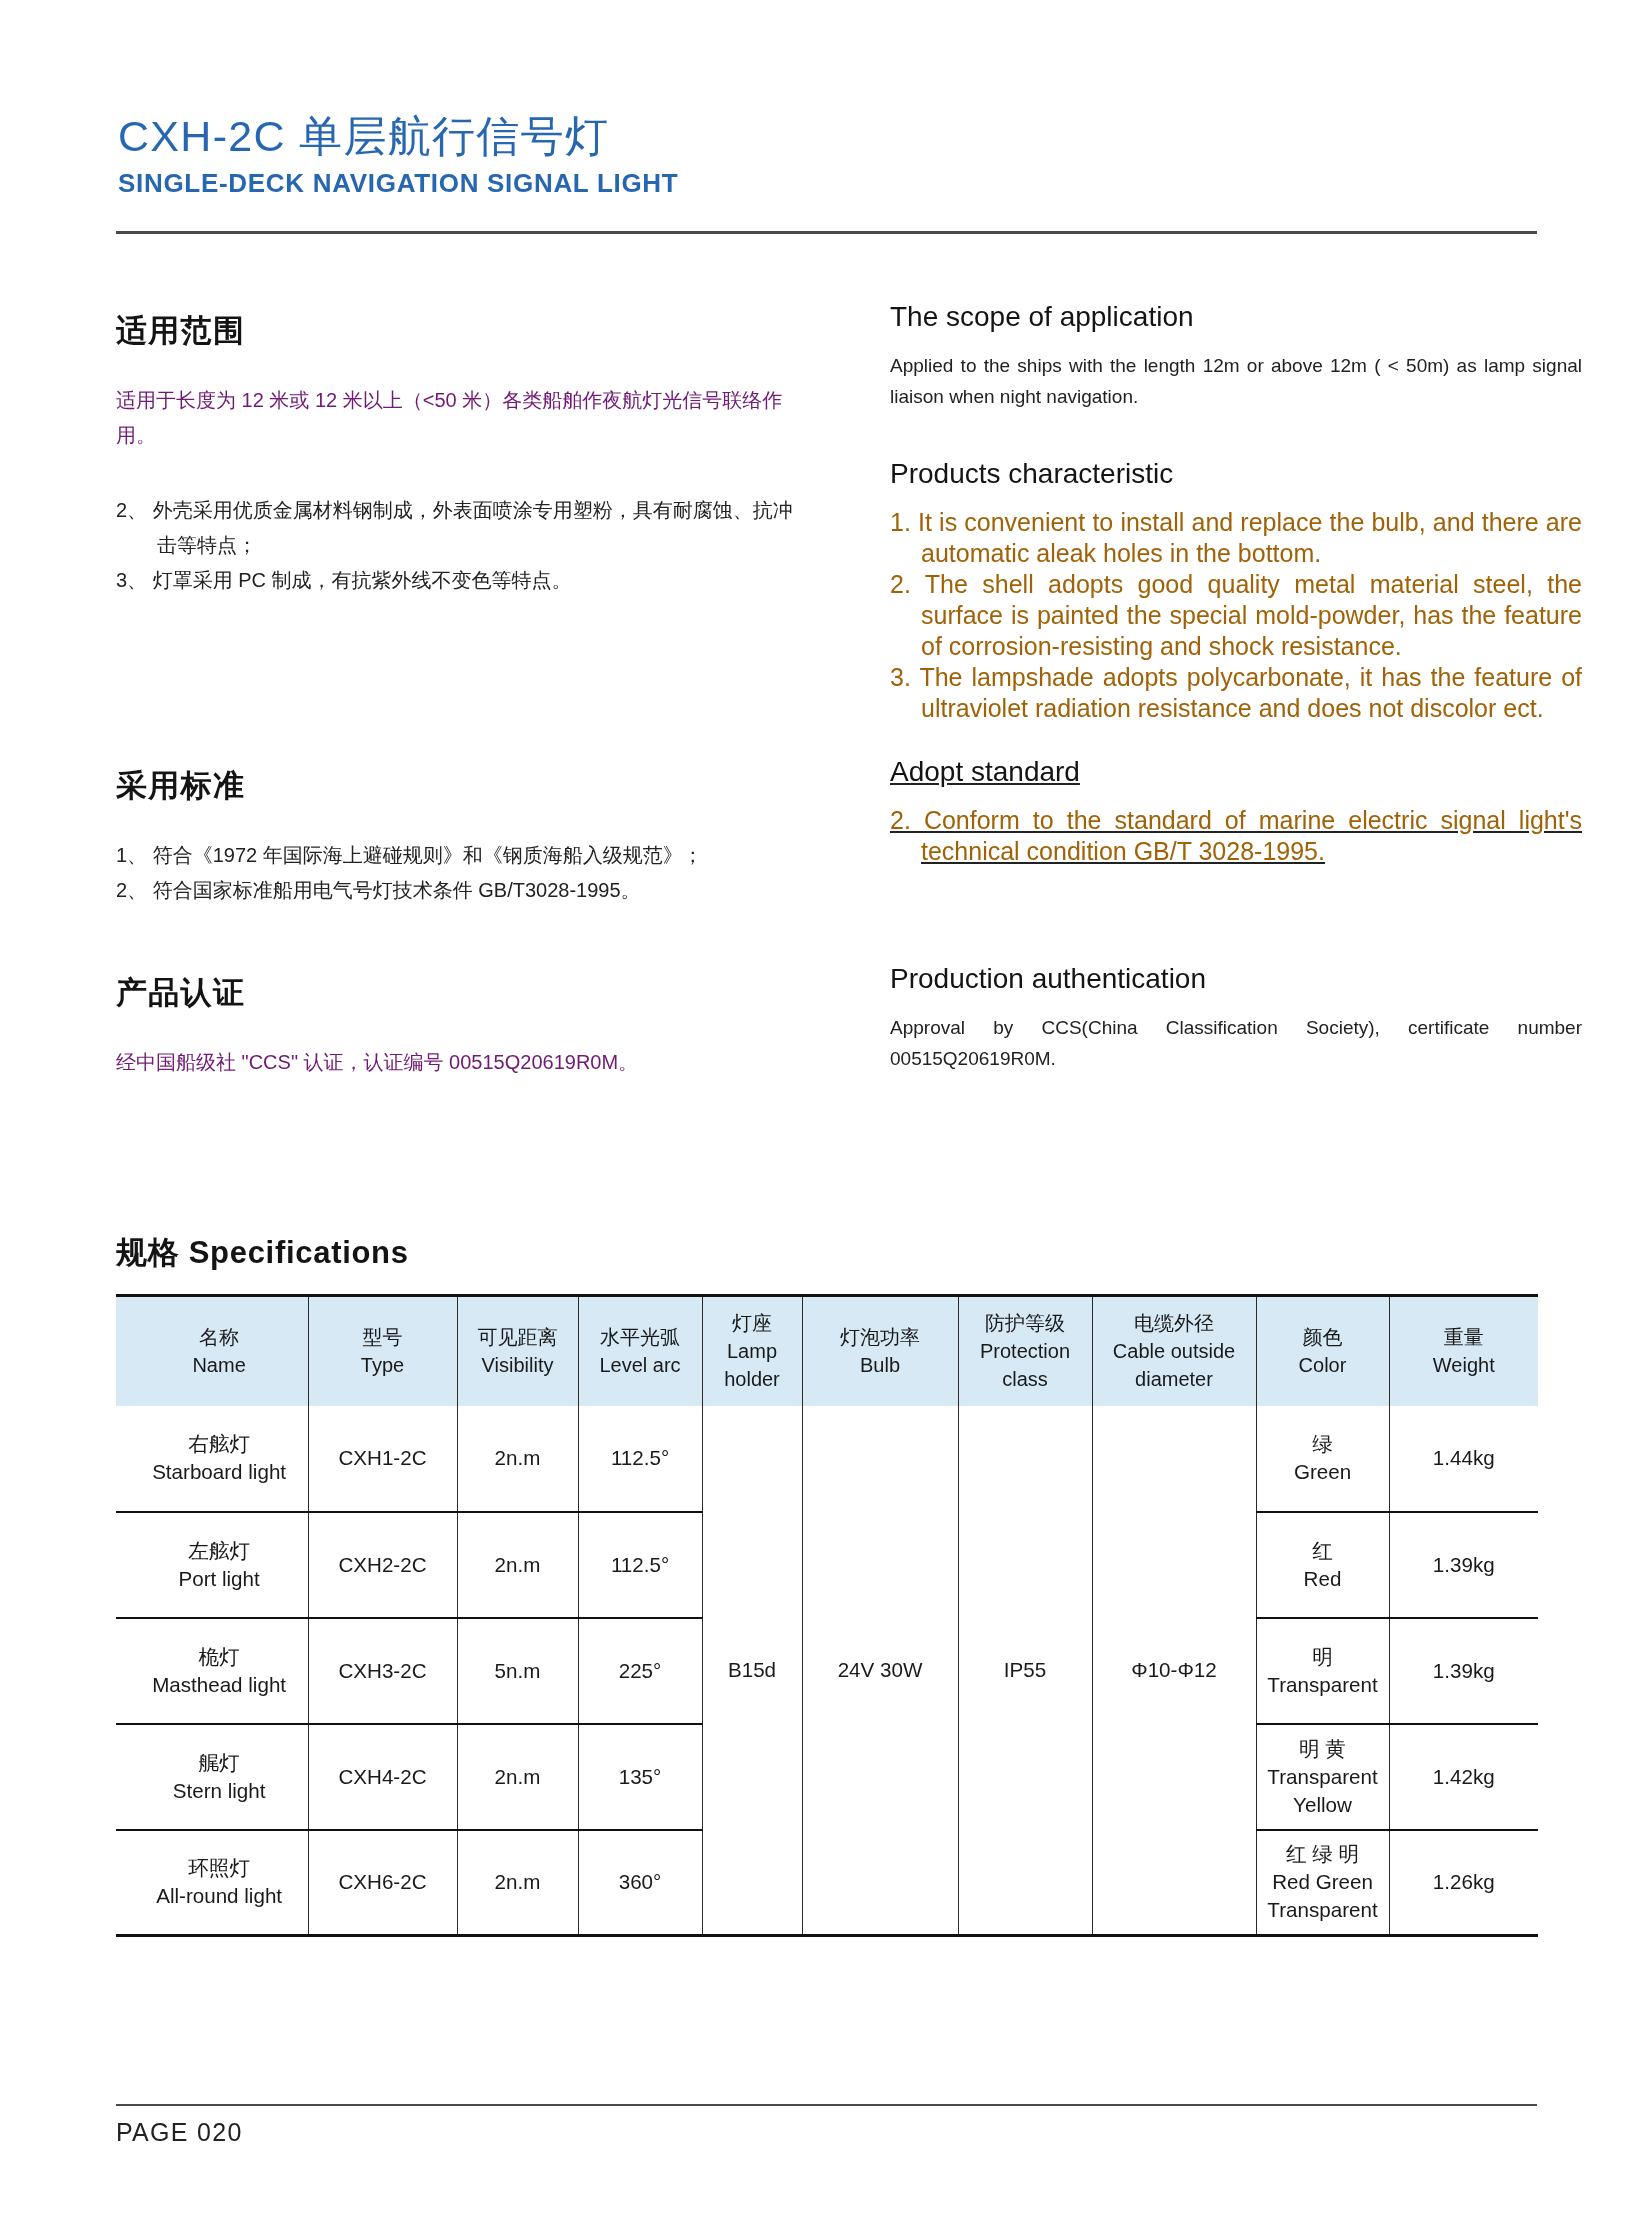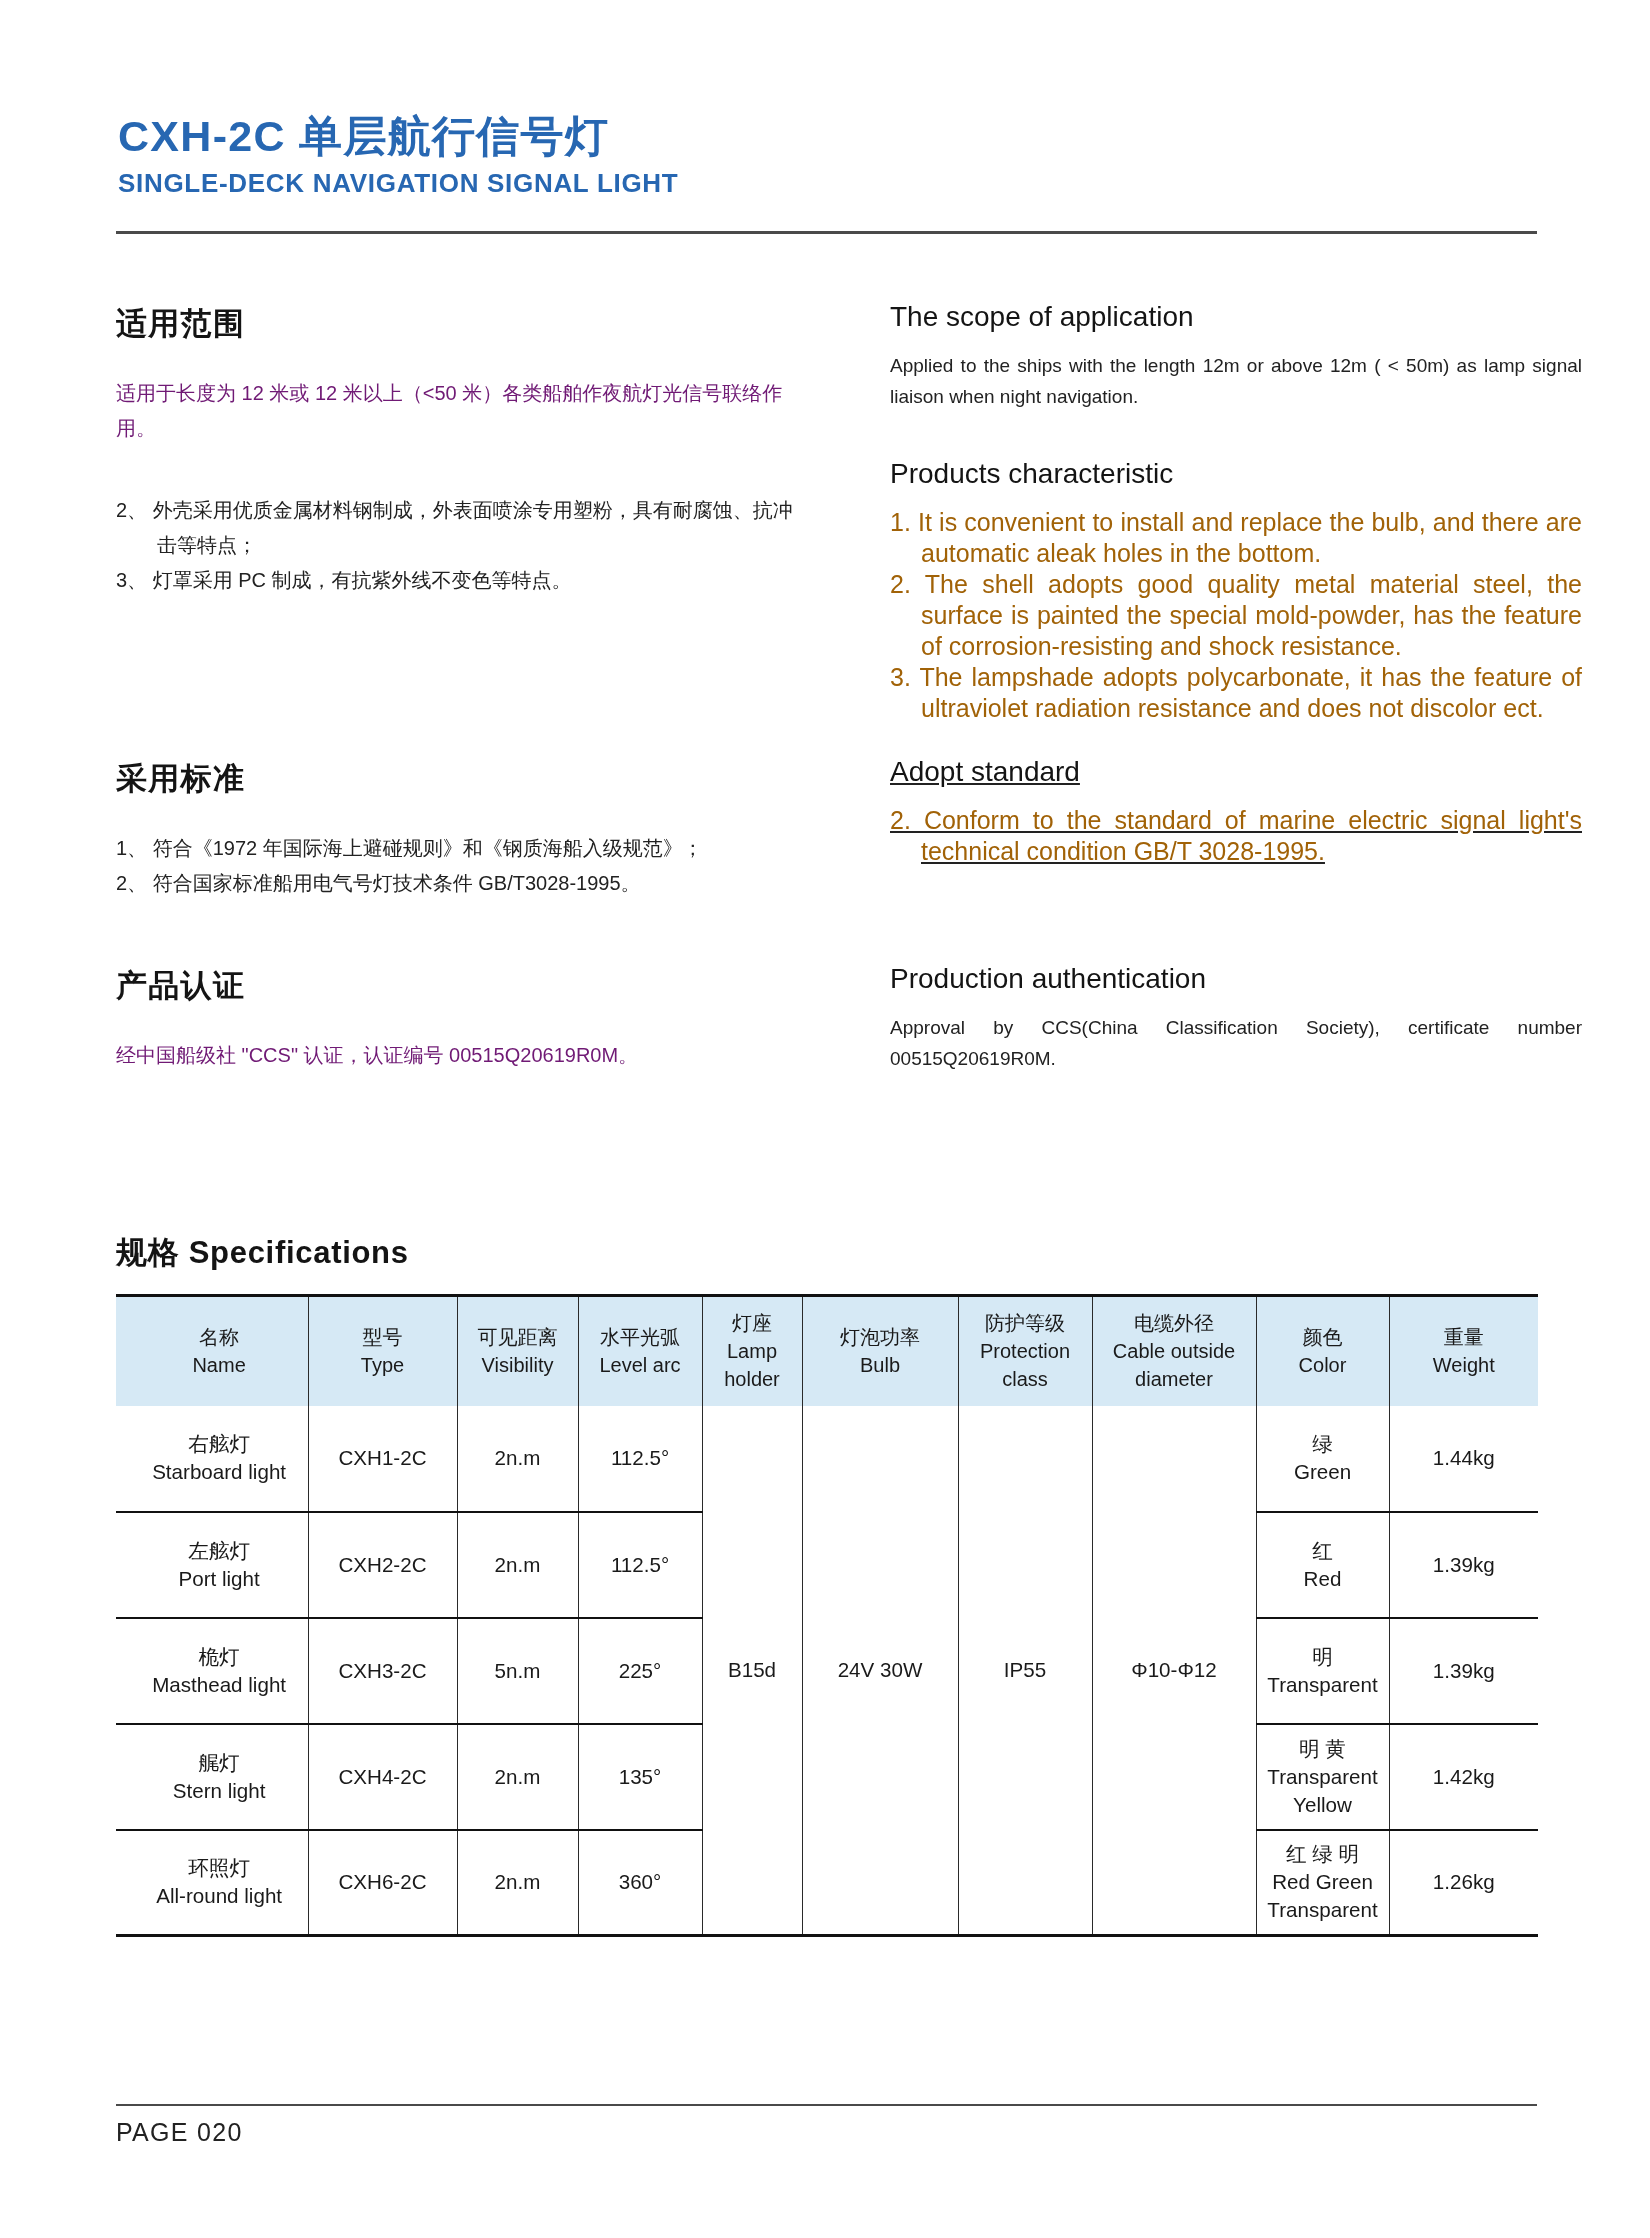--- a/index.html
+++ b/index.html
@@ -8,39 +8,39 @@
     width:1650px;
     height:2239px;
     background:#ffffff;
     font-family:"Liberation Sans","DejaVu Sans",sans-serif;
     color:#222222;
     overflow:hidden;
   }
   
   .title-zh{
     position:absolute;left:118px;top:108px;
-    font-size:43px;font-weight:bold;color:#2767b2;
+    font-size:43px;font-weight:normal;color:#2767b2;
     letter-spacing:1.3px;white-space:nowrap;
   }
   .title-en{
     position:absolute;left:118px;top:168px;
     font-size:26px;font-weight:bold;color:#2767b2;
     letter-spacing:0.7px;white-space:nowrap;
   }
   .top-rule{
     position:absolute;left:116px;top:231px;width:1421px;height:2.7px;
     background:#4a4a4a;
   }
   
   .sec{position:absolute;}
   .sec.left{left:116px;width:685px;}
   .sec.right{left:846px;width:692px;margin-left:44px;}
   .h-zh{
     font-size:31px;font-weight:bold;color:#141414;
-    margin:2px 0 31px 0;letter-spacing:1.3px;
+    margin:9px 0 31px 0;letter-spacing:1.3px;
   }
   .h-en{
     font-size:28px;font-weight:normal;color:#141414;
     margin:0 0 17.3px 0;
   }
   .body-zh{font-size:20px;line-height:35px;color:#701a75;}
   .body-en{font-size:19px;line-height:31px;color:#222;text-align:justify;}
   .list-zh .li{
     font-size:20px;line-height:35px;color:#222;
     padding-left:41px;text-indent:-41px;

